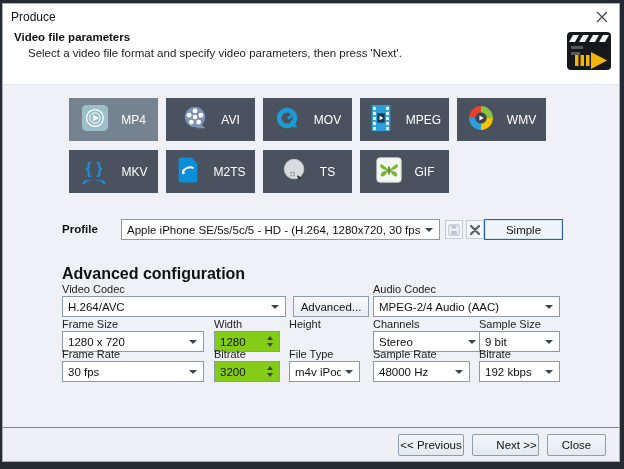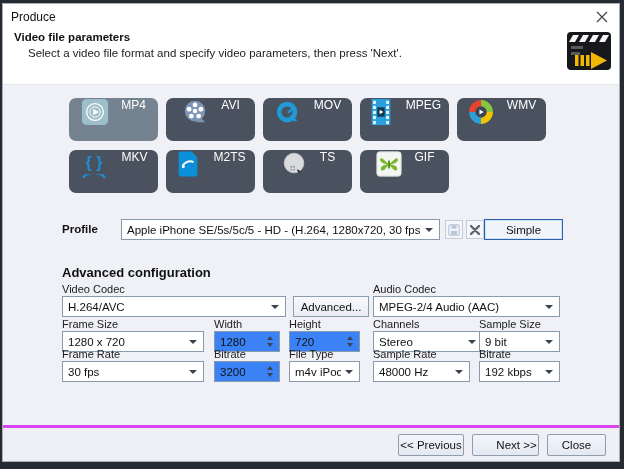--- a/index.html
+++ b/index.html
@@ -11,59 +11,59 @@
     border-bottom:1px solid #e3e5e8;box-sizing:border-box;}
   .titlebar-text{position:absolute;left:8px;top:6px;font-size:12px;color:#111;}
   .close-btn{position:absolute;right:6px;top:3px;width:22px;height:20px;
     display:flex;align-items:center;justify-content:center;cursor:pointer;}
   .hdr-title{position:absolute;left:11px;top:27px;font-size:11.5px;font-weight:bold;color:#111;}
   .hdr-sub{position:absolute;left:25px;top:43px;font-size:11.5px;color:#222;}
   .hdr-icon{position:absolute;left:563px;top:26px;}
   
   .fmt-grid{position:absolute;left:66px;top:94px;display:grid;
     grid-template-columns:repeat(5,89px);grid-auto-rows:43px;gap:9px 8px;}
-  .fmt-btn{background:#49525e;color:#fff;display:flex;align-items:flex-start;
-    justify-content:center;gap:12px;font-size:12px;cursor:pointer;border-radius:7px;}
+  .fmt-btn{background:#49525e;color:#fff;display:flex;align-items:center;
+    justify-content:center;gap:12px;font-size:12px;cursor:pointer;}
   .fmt-btn.selected{background:#75828f;}
   .fmt-btn svg{flex:0 0 auto;}
   
   .plabel{position:absolute;left:59px;top:219px;font-size:11.5px;font-weight:bold;color:#111;}
   .combo{position:absolute;height:21px;background:#fff;border:1px solid #8a99ab;
     box-sizing:border-box;display:flex;align-items:center;font-size:11.5px;color:#111;
     padding-left:5px;cursor:pointer;}
   .combo-value{flex:1;white-space:nowrap;overflow:hidden;}
   .combo-arrow{width:0;height:0;border-left:4px solid transparent;
     border-right:4px solid transparent;border-top:4px solid #3a4350;margin:0 6px 0 4px;}
   .tool-btn{position:absolute;width:18px;height:19px;background:#f4f6fa;
     border:1px solid #c3ccd8;box-sizing:border-box;display:flex;align-items:center;
     justify-content:center;cursor:pointer;}
   .simple-btn{position:absolute;left:481px;top:215px;width:79px;height:21px;
     background:#f0f5fc;border:1px solid #2a62ac;box-shadow:inset 0 0 0 1px #cfe0f5;
     box-sizing:border-box;font-size:11.5px;color:#111;display:flex;align-items:center;
     justify-content:center;cursor:pointer;}
   
-  .section-title{position:absolute;left:59px;top:261px;font-size:13px;font-weight:bold;color:#111;}
+  .section-title{position:absolute;left:59px;top:261px;font-size:16px;font-weight:bold;color:#111;}
   .flabel{position:absolute;font-size:11px;color:#1c1c1c;white-space:nowrap;}
-  .spin-field{position:absolute;height:21px;background:#3b82f6;border:1px solid #8a99ab;
+  .spin-field{position:absolute;height:21px;background:#84cc16;border:1px solid #8a99ab;
     box-sizing:border-box;display:flex;align-items:center;font-size:11.5px;color:#111;
     padding-left:5px;}
   .spin-value{flex:1;}
   .spin-btns{display:flex;flex-direction:column;justify-content:center;gap:3px;
     padding:0 6px 0 4px;cursor:pointer;}
   .tri-up{width:0;height:0;border-left:3.5px solid transparent;
     border-right:3.5px solid transparent;border-bottom:4px solid #3a4350;}
   .tri-down{width:0;height:0;border-left:3.5px solid transparent;
     border-right:3.5px solid transparent;border-top:4px solid #3a4350;}
   .adv-btn{position:absolute;left:290px;top:292px;width:76px;height:21px;
     background:linear-gradient(#f7f9fc,#e9edf4);border:1px solid #8f9cac;
     box-sizing:border-box;font-size:11.5px;color:#111;display:flex;align-items:center;
     justify-content:center;cursor:pointer;}
   
   .footer{position:absolute;left:0;bottom:0;width:100%;height:33px;
-    border-top:3px solid #d946ef;background:#eef0f5;}
+    border-top:1px solid #d946ef;background:#eef0f5;}
   .f-btn{position:absolute;top:6px;height:22px;background:linear-gradient(#f3f6fb,#e3e8f1);
     border:1px solid #8e9cad;border-radius:2px;box-sizing:border-box;font-size:11.5px;
     color:#111;display:flex;align-items:center;justify-content:center;cursor:pointer;}
 </style>
 </head>
 <body>
 
 <div class="dialog">
 
   <div class="hdr">
@@ -271,27 +271,20 @@
   <div class="flabel" style="left:211px;top:314px;">Width</div>
   <div class="spin-field" style="left:211px;top:327px;width:66px;">
     <span class="spin-value">1280</span>
     <span class="spin-btns">
       <span class="tri-up"></span>
       <span class="tri-down"></span>
     </span>
   </div>
 
   <div class="flabel" style="left:286px;top:314px;">Height</div>
-  <div class="spin-field" style="left:286px;top:327px;width:71px;">
-    <span class="spin-value">720</span>
-    <span class="spin-btns">
-      <span class="tri-up"></span>
-      <span class="tri-down"></span>
-    </span>
-  </div>
 
   <div class="flabel" style="left:370px;top:314px;">Channels</div>
   <div class="combo" style="left:370px;top:327px;width:110px;">
     <span class="combo-value">Stereo</span>
     <span class="combo-arrow"></span>
   </div>
 
   <div class="flabel" style="left:476px;top:314px;">Sample Size</div>
   <div class="combo" style="left:476px;top:327px;width:81px;">
     <span class="combo-value">9 bit</span>

